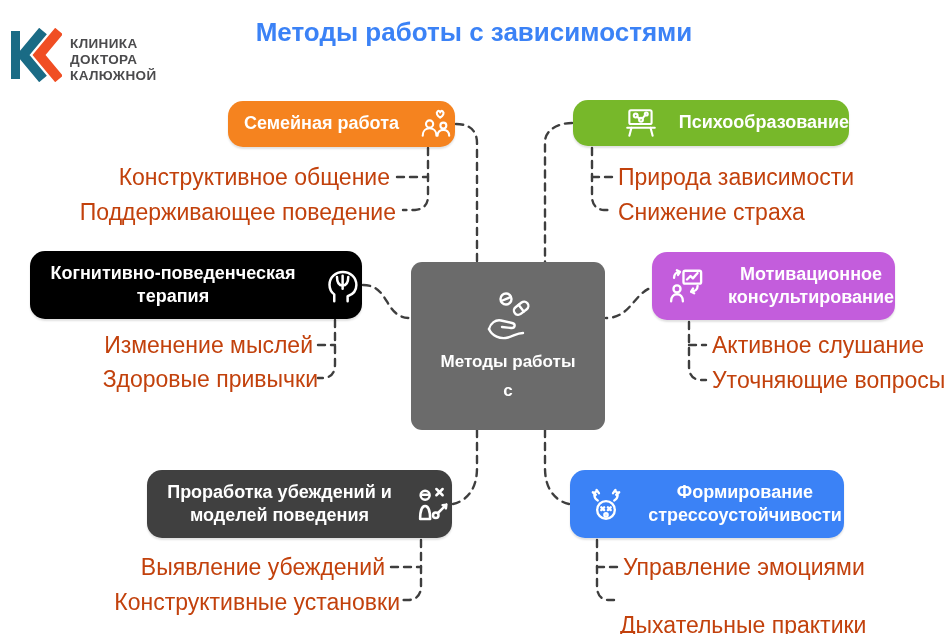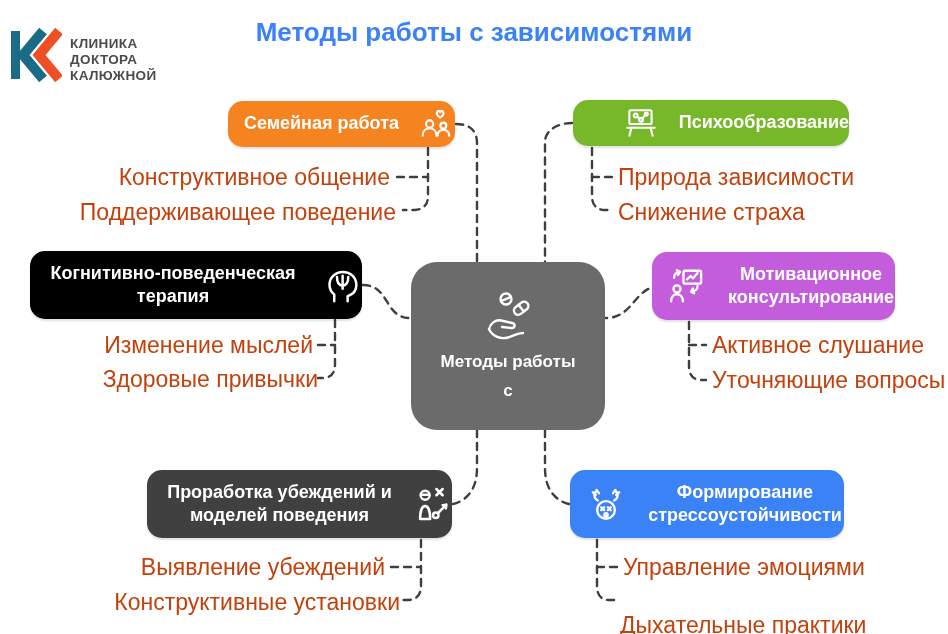--- a/index.html
+++ b/index.html
@@ -77,21 +77,21 @@
     <path class="dash" d="M335,320 L335,364 Q335,377 324,378 L318,378"></path>
     <path class="dash" d="M318,345 L335,345"></path>
     <path class="dash" d="M689,322 L689,366 Q689,379 700,380 L706,380"></path>
     <path class="dash" d="M689,345 L706,345"></path>
     <path class="dash" d="M421,540 L421,586 Q421,599 409,600 L400,600"></path>
     <path class="dash" d="M391,567 L421,567"></path>
     <path class="dash" d="M597,540 L597,586 Q597,599 608,600 L614,600"></path>
     <path class="dash" d="M597,567 L617,567"></path>
   </svg>
 
-  <div class="center-node" style="background-color: rgb(107, 107, 107);">
+  <div class="center-node" style="background-color: rgb(107, 107, 107); border-radius: 11px;">
     <svg class="icon" width="56" height="52" viewBox="0 0 56 52" style="stroke-width:2.4">
       <circle cx="26" cy="10" r="5.5"></circle>
       <path d="M21.2,12 L30.8,8"></path>
       <g transform="rotate(-38 41 19)">
         <rect x="33" y="15" width="16" height="8.5" rx="4.2"></rect>
         <path d="M41,15 v8.5"></path>
       </g>
       <path d="M9,40 c1.5,-6 6.5,-9.5 12,-8.5 l11,2.5 c4,1 3.2,5.5 -1,5 l-9,-1"></path>
       <path d="M9,40 c3,7 11,10.5 19,8.5 c5.5,-1.4 9,-4.5 15,-4.5"></path>
     </svg>

